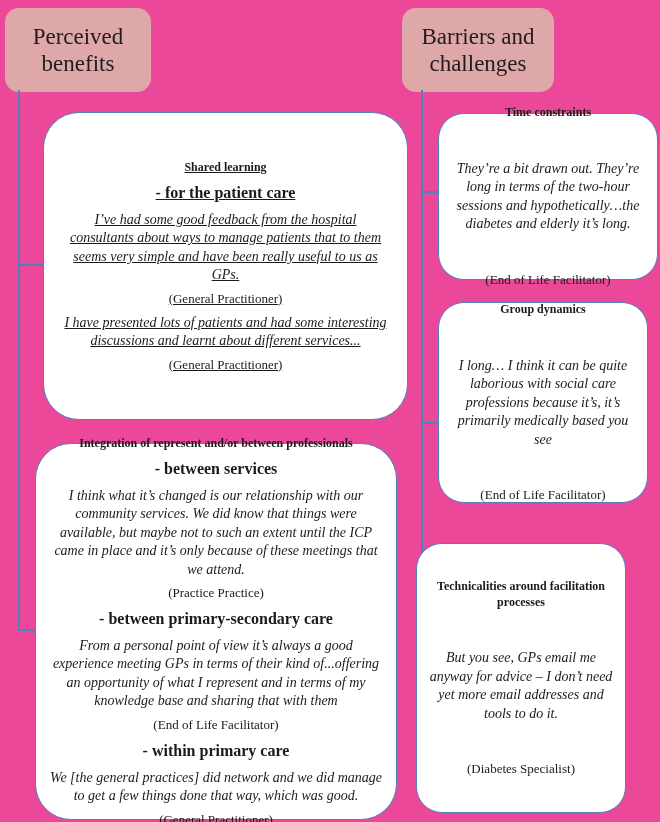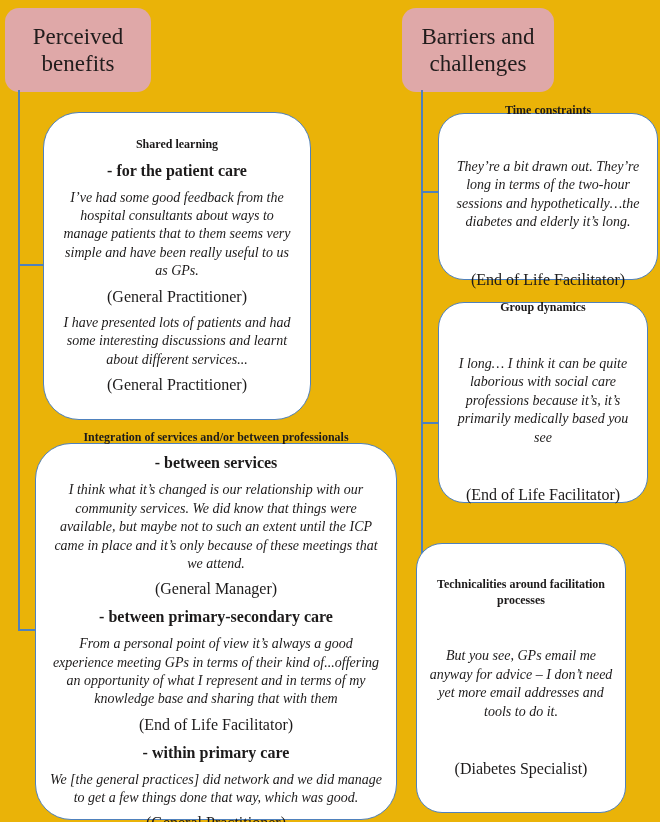--- a/index.html
+++ b/index.html
@@ -1,19 +1,19 @@
 <!DOCTYPE html>
 <html style="--accent-blue: #4f81bd; --title-pink: #dfa8a8;"><head>
 <meta charset="utf-8">
 <style>
   html,body{margin:0;padding:0;background:#fff;}
   .canvas{
     position:relative;
     width:660px;height:822px;
-    background:#eab308;
+    background:#ec4899;
     font-family:"Liberation Serif","DejaVu Serif",serif;
     color:#1c1a1a;
     overflow:hidden;
   }
   .title-box{
     position:absolute;
     background:var(--title-pink,#dfa8a8);
     border-radius:14px;
     display:flex;align-items:center;justify-content:center;
     text-align:center;
@@ -28,21 +28,21 @@
     background:#fff;
     display:flex;flex-direction:column;justify-content:center;
     text-align:center;
     box-sizing:border-box;
   }
   .qbox.big{border-radius:36px;}
   .qbox.small{border-radius:26px;gap:32px;}
   .seg-heading{font-weight:bold;font-size:12px;line-height:1.3;margin:4px 0;}
   .seg-sub{font-weight:bold;font-size:16px;line-height:1.3;margin:4px 0;}
   .seg-quote{font-style:italic;font-size:14px;line-height:1.32;margin:3px 0;}
-  .seg-attr{font-size:16px;line-height:1.3;margin:3px 0;}
+  .seg-attr{font-size:13px;line-height:1.3;margin:3px 0;}
   .connector{
     position:absolute;
     background:var(--accent-blue,#4f81bd);
   }
 </style>
 </head>
 <body>
 
 <div class="canvas">
 
@@ -52,34 +52,34 @@
 
   <div class="connector" style="left:18px;top:90px;width:1.5px;height:540px;"></div>
   <div class="connector" style="left:18px;top:264px;width:25px;height:1.5px;"></div>
   <div class="connector" style="left:18px;top:629px;width:17px;height:1.5px;"></div>
 
   <div class="connector" style="left:421px;top:90px;width:1.5px;height:588px;"></div>
   <div class="connector" style="left:421px;top:191px;width:17px;height:1.5px;"></div>
   <div class="connector" style="left:421px;top:422px;width:17px;height:1.5px;"></div>
   <div class="connector" style="left:421px;top:677px;width:17px;height:1.5px;"></div>
 
-  <div class="qbox big" style="left:43px;top:112px;width:268px;height:308px;padding:0 18px;">
+  <div class="qbox big" style="left:43px;top:112px;width:365px;height:308px;padding:0 18px;text-decoration:underline;">
     <div class="seg-heading">Shared learning</div>
     <div class="seg-sub">- for the patient care</div>
     <div class="seg-quote">I’ve had some good feedback from the hospital consultants about ways to manage patients that to them seems very simple and have been really useful to us as GPs.</div>
     <div class="seg-attr">(General Practitioner)</div>
     <div class="seg-quote">I have presented lots of patients and had some interesting discussions and learnt about different services...</div>
     <div class="seg-attr">(General Practitioner)</div>
   </div>
 
   <div class="qbox big" style="left:35px;top:443px;width:362px;height:377px;padding:0 12px;">
-    <div class="seg-heading">Integration of services and/or between professionals</div>
+    <div class="seg-heading">Integration of represent and/or between professionals</div>
     <div class="seg-sub">- between services</div>
     <div class="seg-quote">I think what it’s changed is our relationship with our community services.  We did know that things were available, but maybe not to such an extent until the ICP came in place and it’s only because of these meetings that we attend.</div>
-    <div class="seg-attr">(General Manager)</div>
+    <div class="seg-attr">(Practice Practice)</div>
     <div class="seg-sub">- between primary-secondary care</div>
     <div class="seg-quote">From a personal point of view it’s always a good experience meeting GPs in terms of their kind of...offering an opportunity of what I represent and in terms of my knowledge base and sharing that with them</div>
     <div class="seg-attr">(End of Life Facilitator)</div>
     <div class="seg-sub">- within primary care</div>
     <div class="seg-quote">We [the general practices] did network and we did manage to get a few things done that way, which was good.</div>
     <div class="seg-attr">(General Practitioner)</div>
   </div>
 
   <div class="qbox small" style="left:438px;top:113px;width:220px;height:167px;padding:0 8px;">
     <div class="seg-heading">Time constraints</div>

